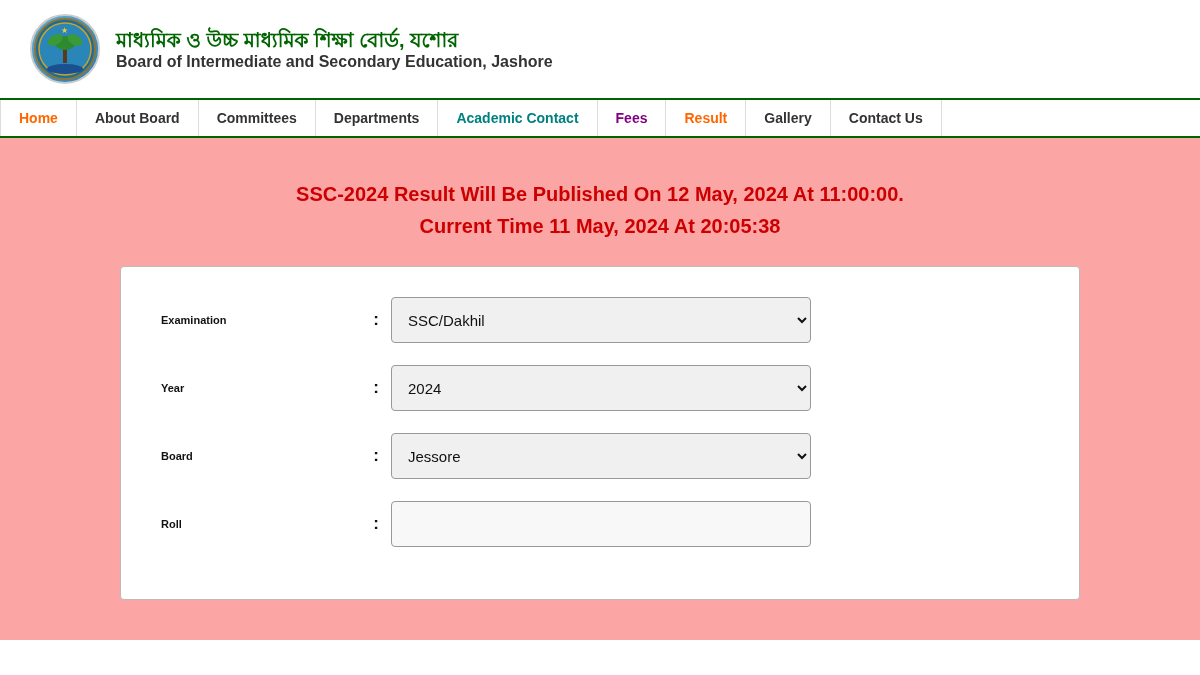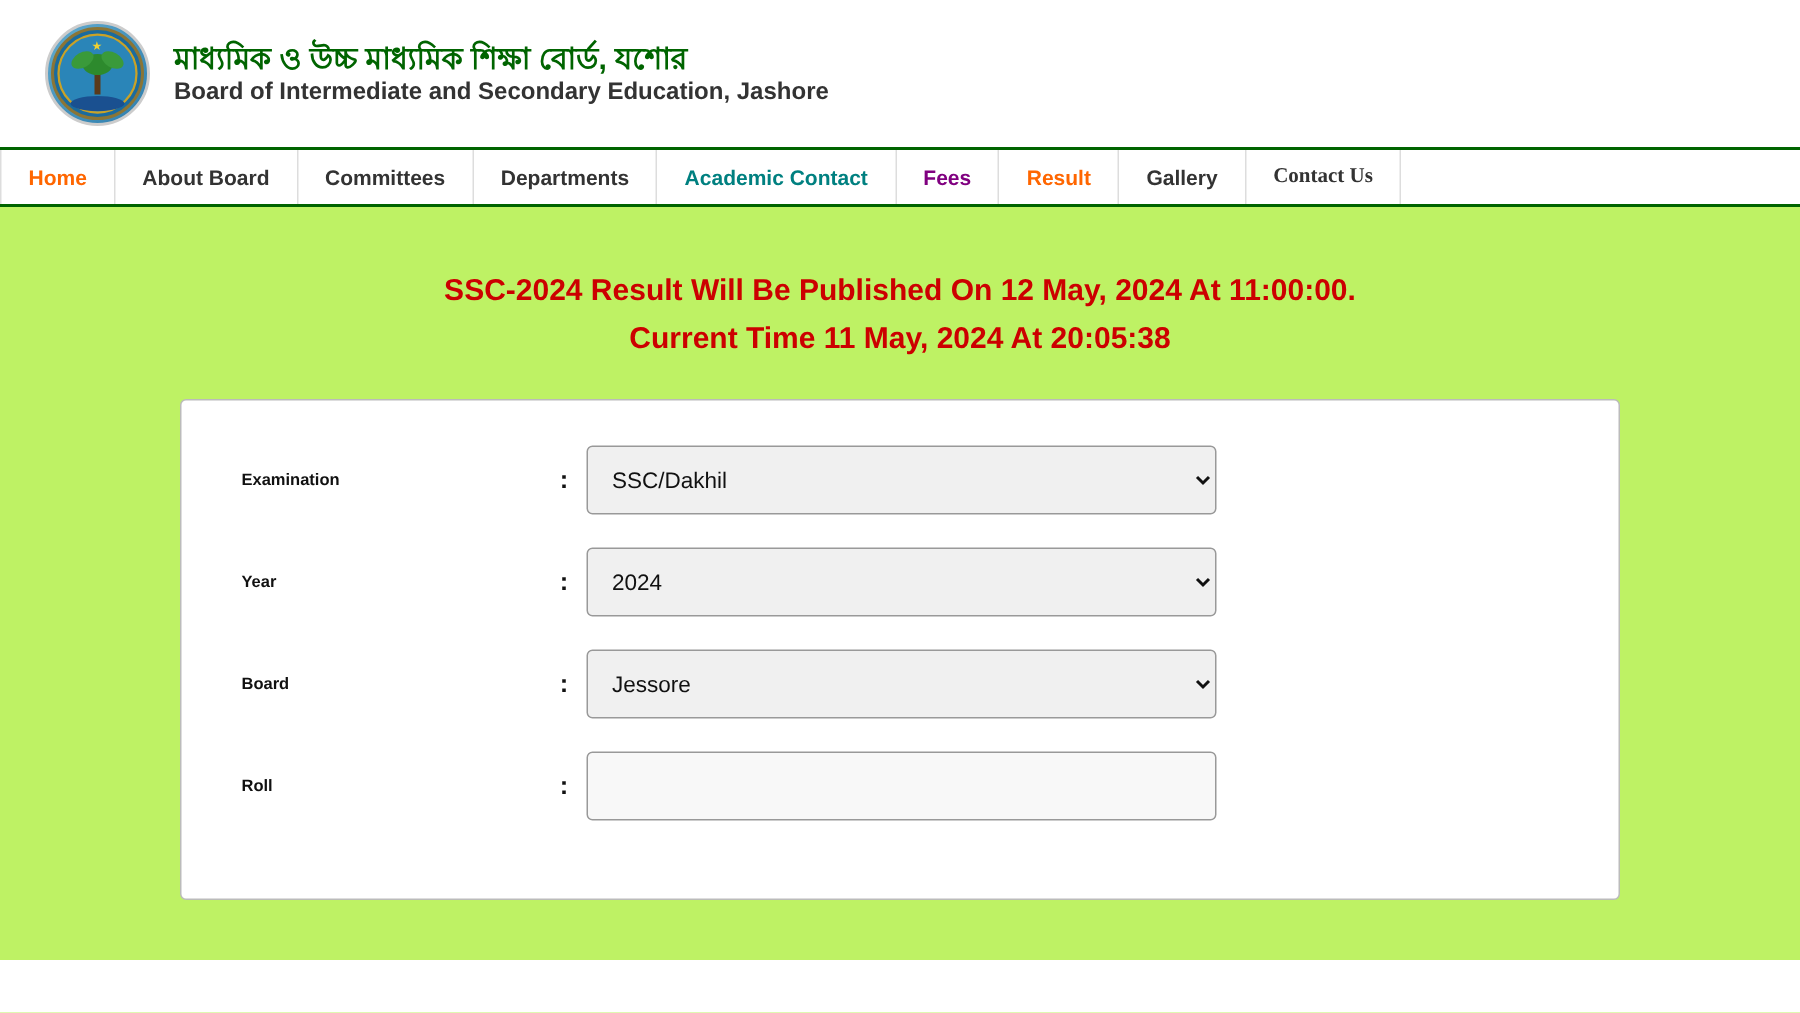--- a/index.html
+++ b/index.html
@@ -93,26 +93,26 @@
     }
 
     .nav-home { color: #ff6600 !important; }
     .nav-about { color: #333 !important; }
     .nav-committees { color: #333 !important; }
     .nav-departments { color: #333 !important; }
     .nav-academic { color: #008080 !important; }
     .nav-fees { color: #800080 !important; }
     .nav-result { color: #ff6600 !important; }
     .nav-gallery { color: #333 !important; }
-    .nav-contact { color: #333 !important; font-family: Liberation Serif, serif; }
+    .nav-contact { color: #333 !important; }
 
     
     .main-content {
       padding: 20px 40px 40px;
-      background: #bef264;
+      background: #fca5a5;
     }
 
     .announcement {
       text-align: center;
       margin: 20px 0 24px;
     }
 
     .announcement p {
       font-size: 20px;
       font-weight: bold;

